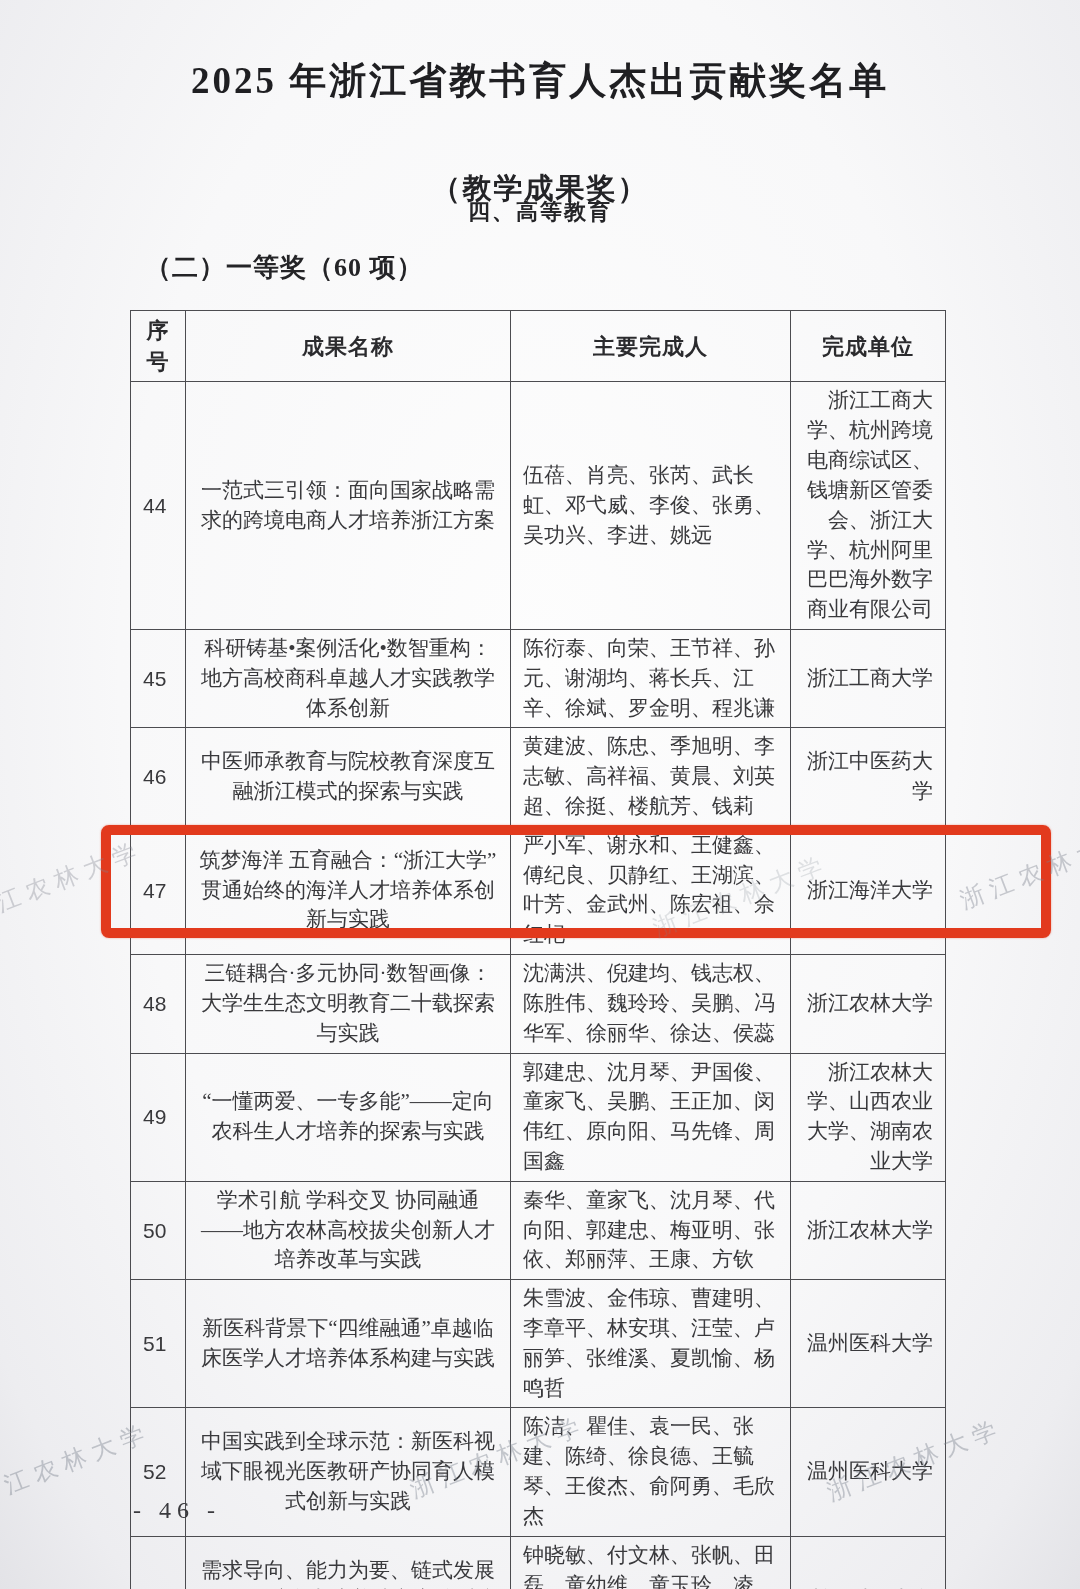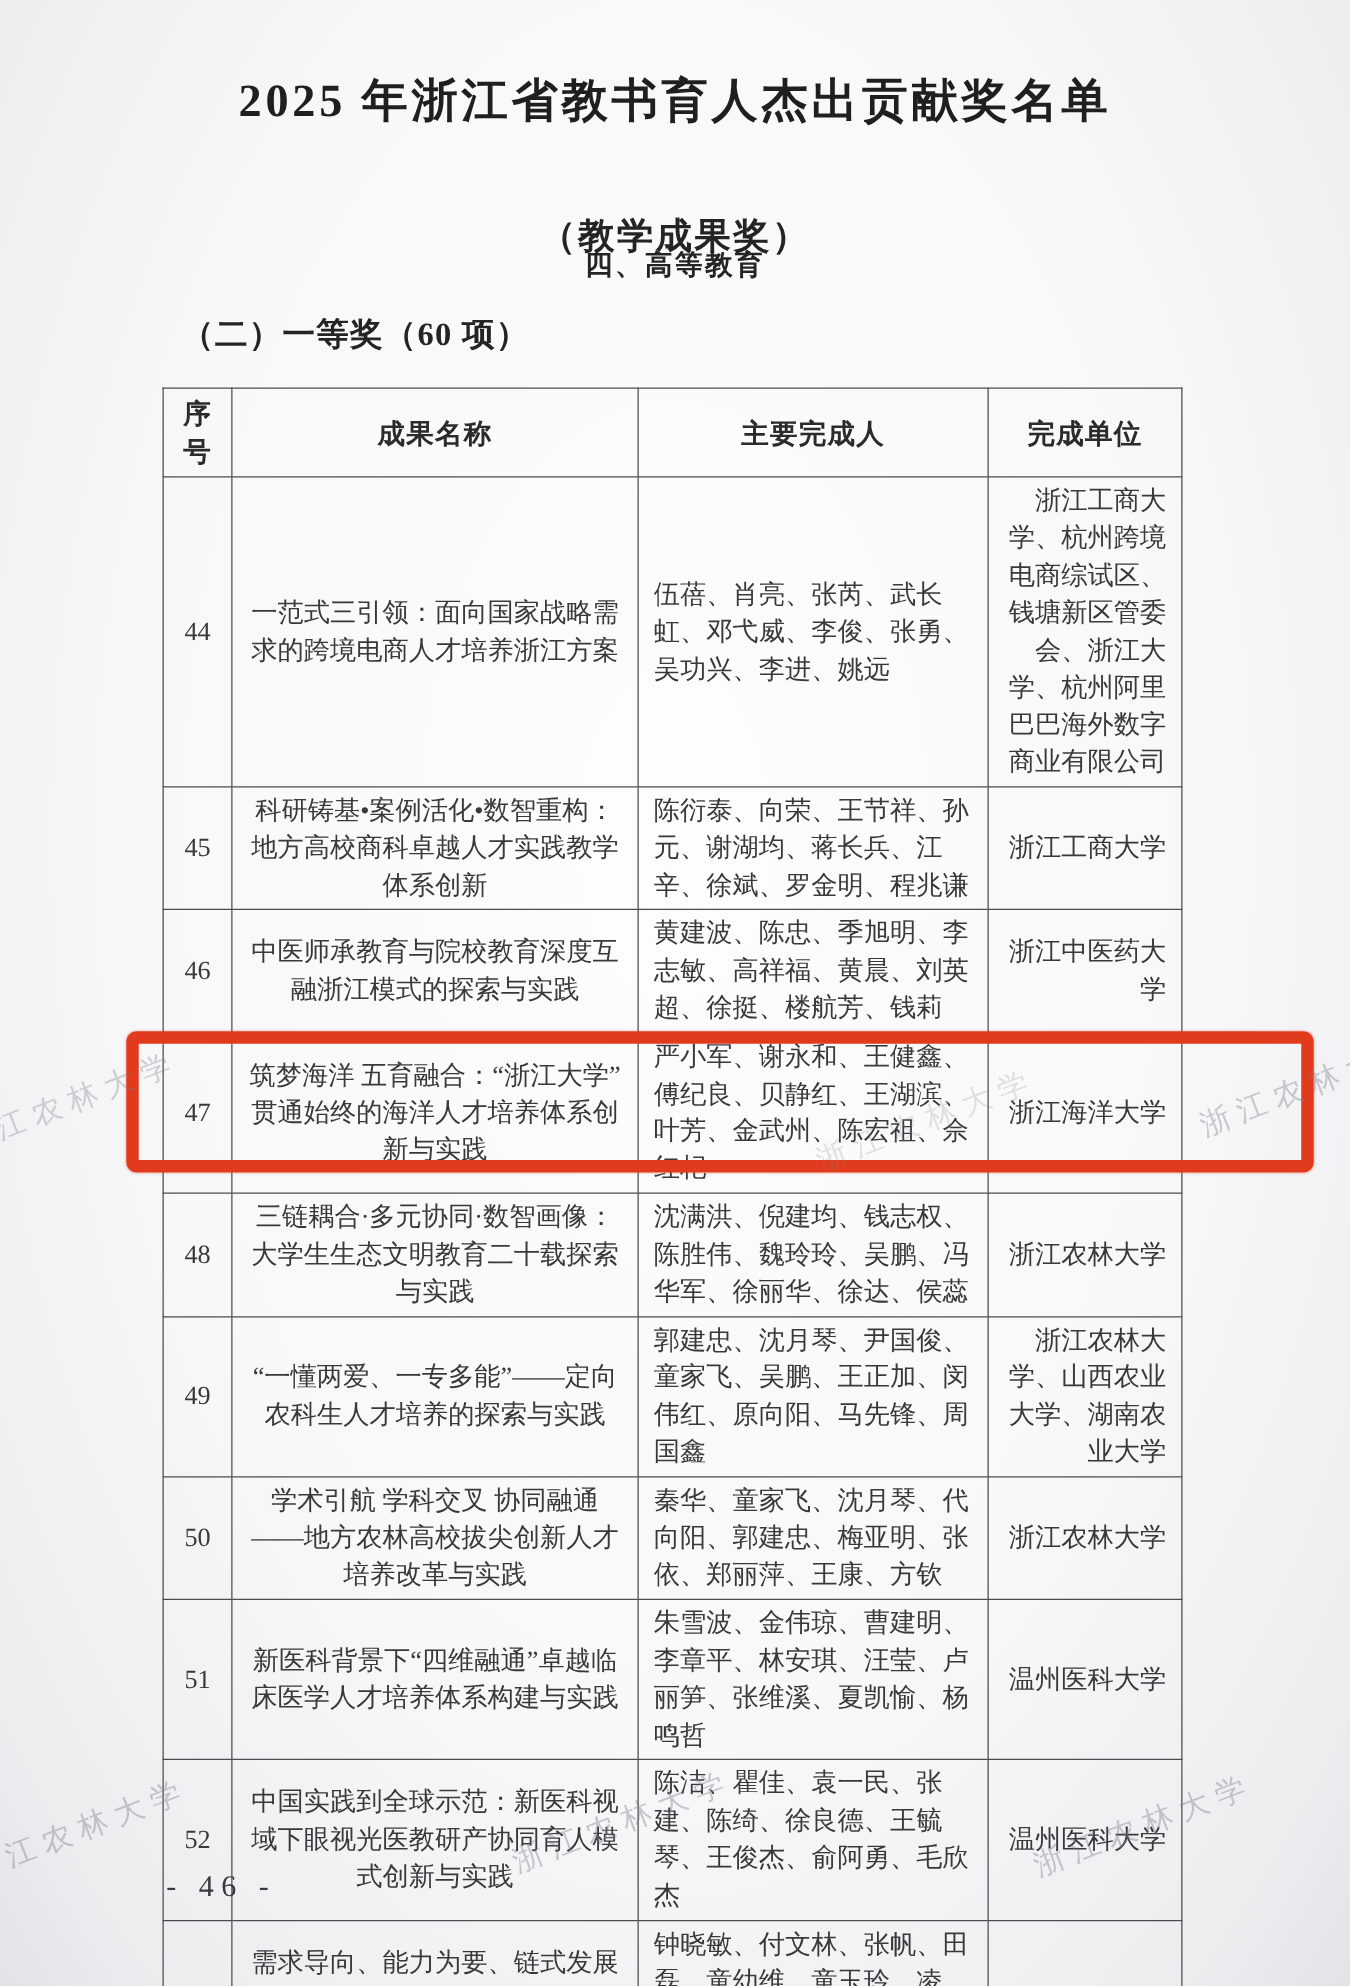--- a/index.html
+++ b/index.html
@@ -45,21 +45,21 @@
   table.results th, table.results td{
     border:1px solid #4c4c50;
     vertical-align:middle;
     padding:4px 12px;
     line-height:1.42;
   }
   table.results thead th{
     font-size:22px;font-weight:bold;text-align:center;
     height:42px;color:#2b2b2e;letter-spacing:1px;
   }
-  td.c-no{text-align:center;font-family:Liberation Serif, serif;}
+  td.c-no{text-align:left;font-family:Liberation Sans, sans-serif;}
   td.c-name{text-align:center;}
   td.c-people{text-align:left;}
   td.c-org{text-align:right;padding:4px 9px;}
   .highlight-box{
     position:absolute;left:101px;top:825px;
     width:930px;height:93px;
     border:10px solid #e23a1d;
     border-radius:8px;
     box-shadow:0 0 2px rgba(226,58,29,.5);
     pointer-events:none;

